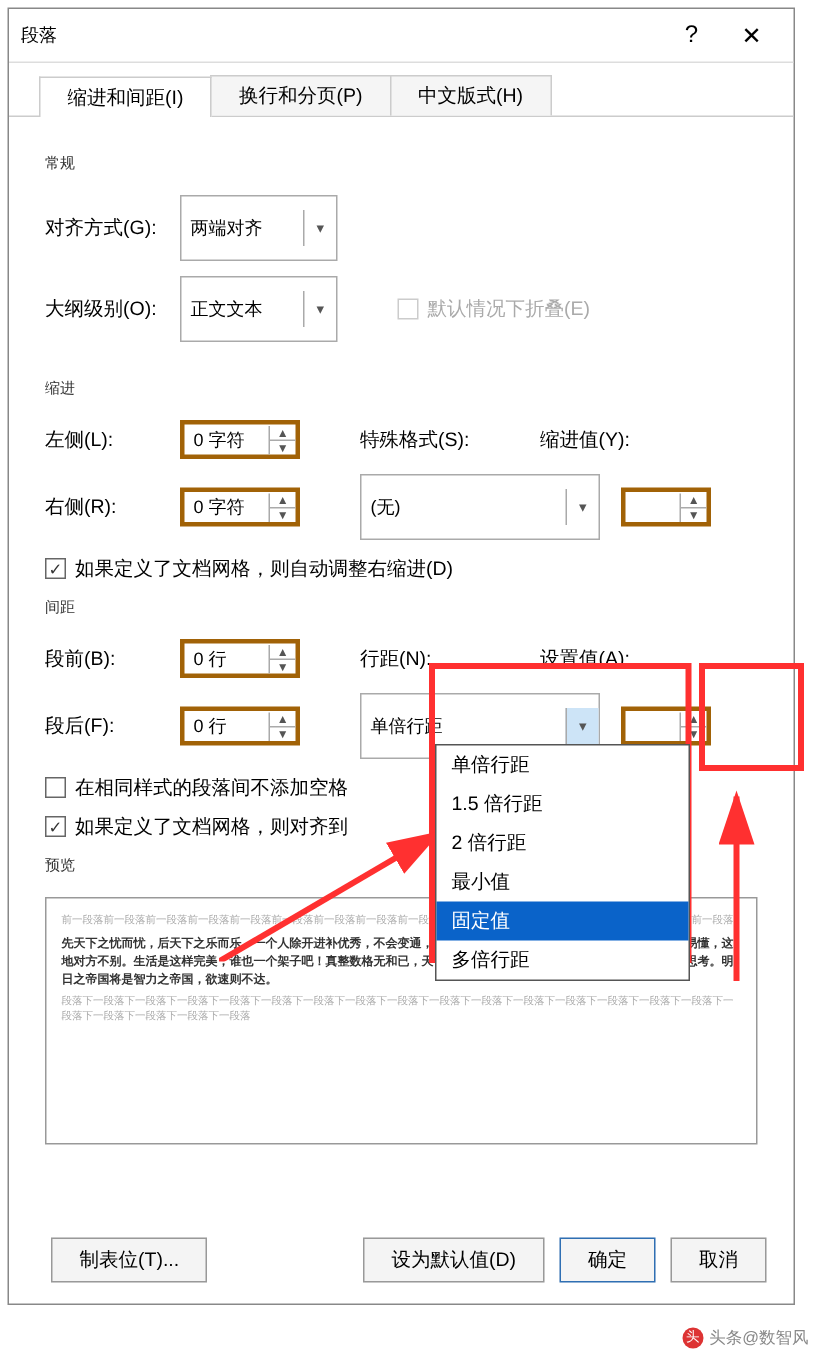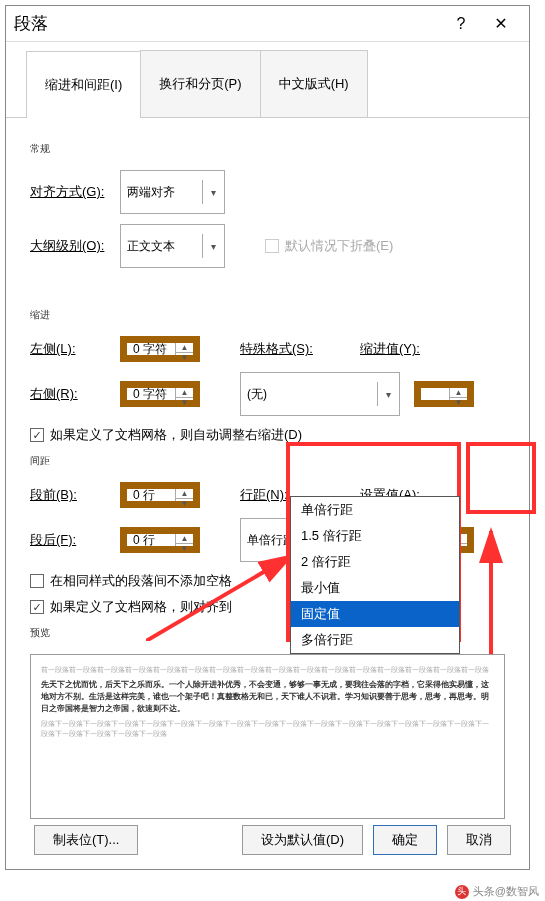--- a/index.html
+++ b/index.html
@@ -1,31 +1,31 @@
 <!DOCTYPE html>
 <html><head>
 <meta charset="utf-8">
 <style>
 * { box-sizing: border-box; margin: 0; padding: 0; }
 body { font-family: "Microsoft YaHei", SimSun, sans-serif; font-size: 12px; background: #fff; width: 545px; height: 901px; position: relative; }
 .dialog { width: 525px; height: 865px; margin: 5px; border: 1px solid #888; background: #fff; position: relative; }
 .titlebar { height: 36px; display: flex; align-items: center; padding: 0 8px; border-bottom: 1px solid #ddd; }
-.titlebar .title { flex: 1; font-size: 17px; font-family: Liberation Mono, monospace; }
+.titlebar .title { flex: 1; font-size: 12px; font-family: Liberation Mono, monospace; }
 .titlebar .btn { width: 40px; height: 30px; display: flex; align-items: center; justify-content: center; font-size: 16px; cursor: pointer; }
 .tabbar { display: flex; padding: 8px 20px 0 20px; border-bottom: 1px solid #ccc; }
-.tab { padding: 24px 18px; border: 1px solid #ccc; border-bottom: none; margin-right: -1px; background: #f5f5f5; cursor: pointer; font-size: 13px; }
+.tab { padding: 4px 18px; border: 1px solid #ccc; border-bottom: none; margin-right: -1px; background: #f5f5f5; cursor: pointer; font-size: 13px; }
 .tab.active { background: #fff; position: relative; top: 1px; }
 .content { padding: 14px 24px; }
 .section-title { font-size: 10px; margin: 10px 0 14px 0; color: #333; }
 .row { display: flex; align-items: center; margin-bottom: 10px; }
-.label { width: 90px; font-size: 13px; text-decoration: underline; }
+.label { width: 90px; font-size: 13px; }
 .dropdown { position: relative; width: 105px; height: 44px; border: 1px solid #aaa; background: #fff; display: flex; align-items: center; }
 .dropdown .val { flex: 1; padding: 0 6px; font-size: 12px; }
 .dropdown .arrow { width: 22px; height: 24px; border-left: 1px solid #aaa; display: flex; align-items: center; justify-content: center; font-size: 10px; color: #555; }
-.spinner { width: 80px; height: 26px; border: 7px solid #a16207; display: flex; }
+.spinner { width: 80px; height: 26px; border: 3px solid #a16207; display: flex; align-items: center; }
 .spinner .val { flex: 1; padding: 0 6px; display: flex; align-items: center; font-size: 12px; }
 .spinner .arrows { width: 18px; display: flex; flex-direction: column; border-left: 1px solid #aaa; }
 .spinner .ar { flex: 1; display: flex; align-items: center; justify-content: center; font-size: 8px; color: #555; }
 .spinner .ar:first-child { border-bottom: 1px solid #aaa; }
 .checkbox { display: flex; align-items: center; margin: 8px 0; font-size: 13px; }
 .checkbox .box { width: 14px; height: 14px; border: 1px solid #666; margin-right: 6px; display: flex; align-items: center; justify-content: center; font-size: 11px; color: #333; }
 .col2 { margin-left: 40px; }
 .col3 { margin-left: 30px; }
 .wide-dd { width: 160px; }
 .highlight-box { position: absolute; border: 4px solid #ff3030; pointer-events: none; }
@@ -74,21 +74,21 @@
       <div class="dropdown">
         <span class="val">正文文本</span>
         <span class="arrow">▾</span>
       </div>
       <div class="checkbox col2" style="color:#aaa;">
         <span class="box" style="border-color:#ccc;"></span>
         <span>默认情况下折叠(E)</span>
       </div>
     </div>
 
-    <div class="section-title" style="margin-top:40px;">缩进</div>
+    <div class="section-title" style="margin-top:24px;">缩进</div>
     <div class="row">
       <span class="label">左侧(L):</span>
       <div class="spinner">
         <span class="val">0 字符</span>
         <div class="arrows">
             <span class="ar">▲</span>
             <span class="ar">▼</span>
           </div>
       </div>
       <span class="label col2">特殊格式(S):</span>

